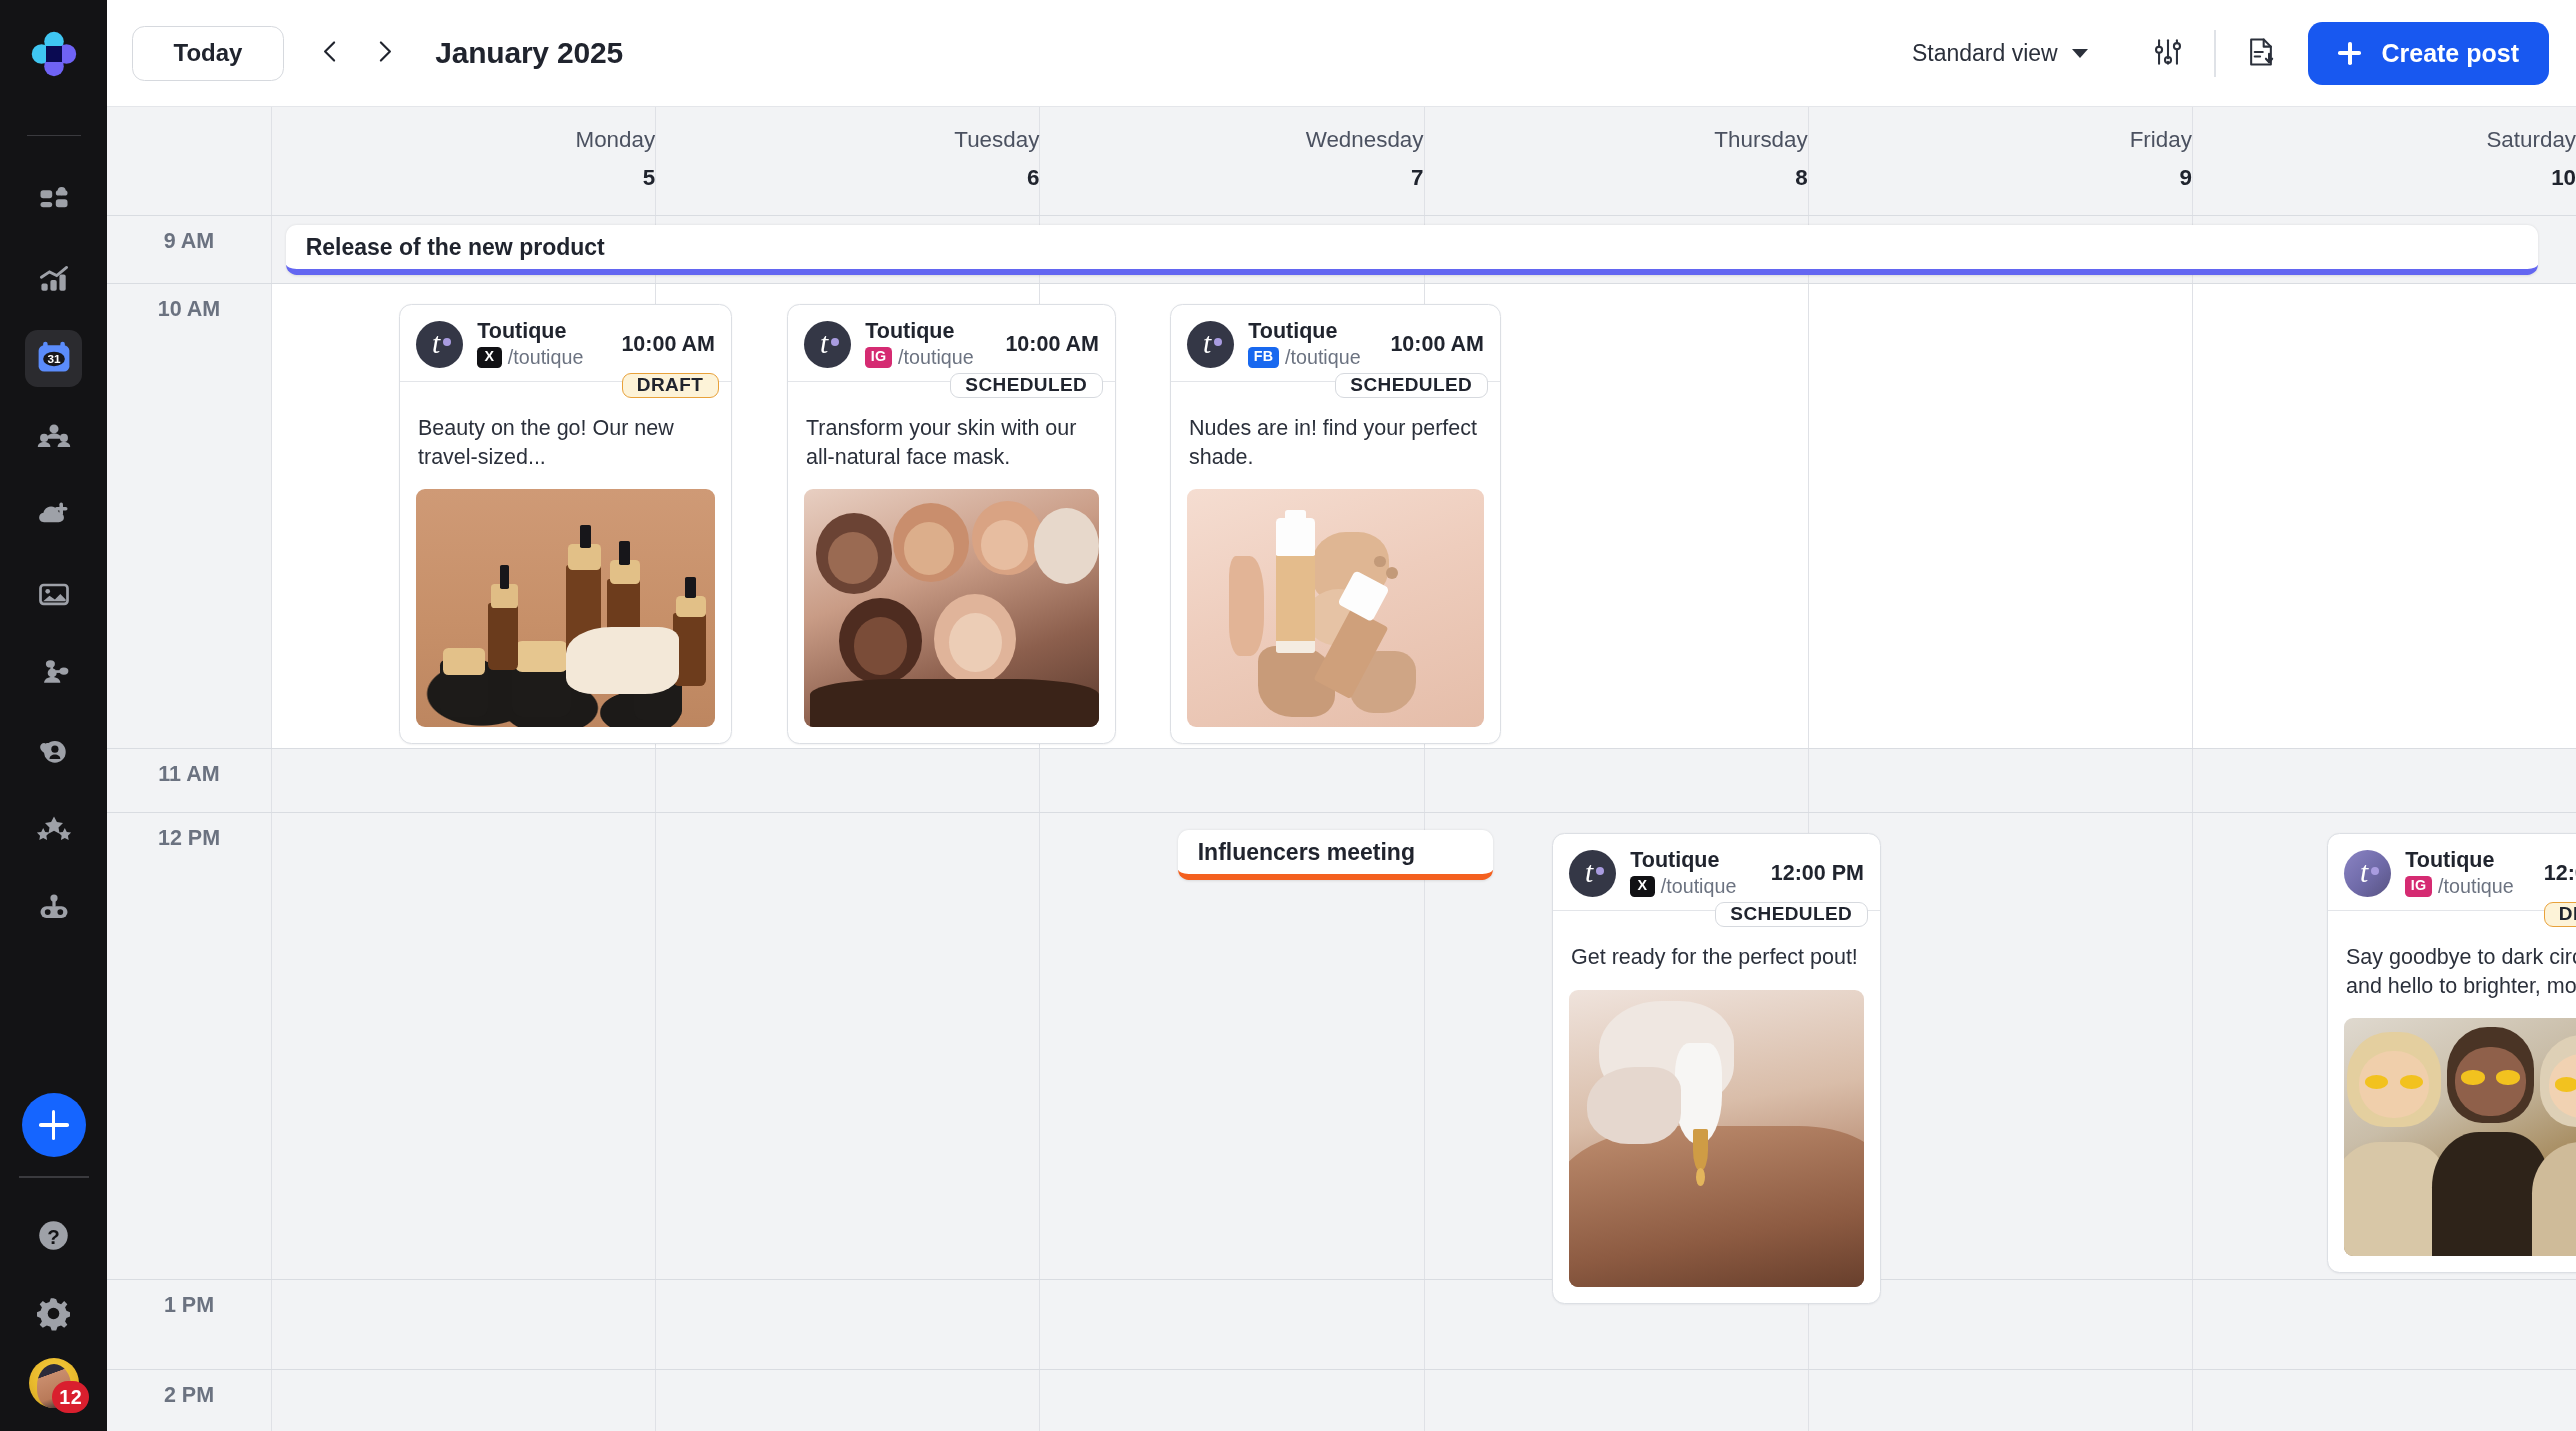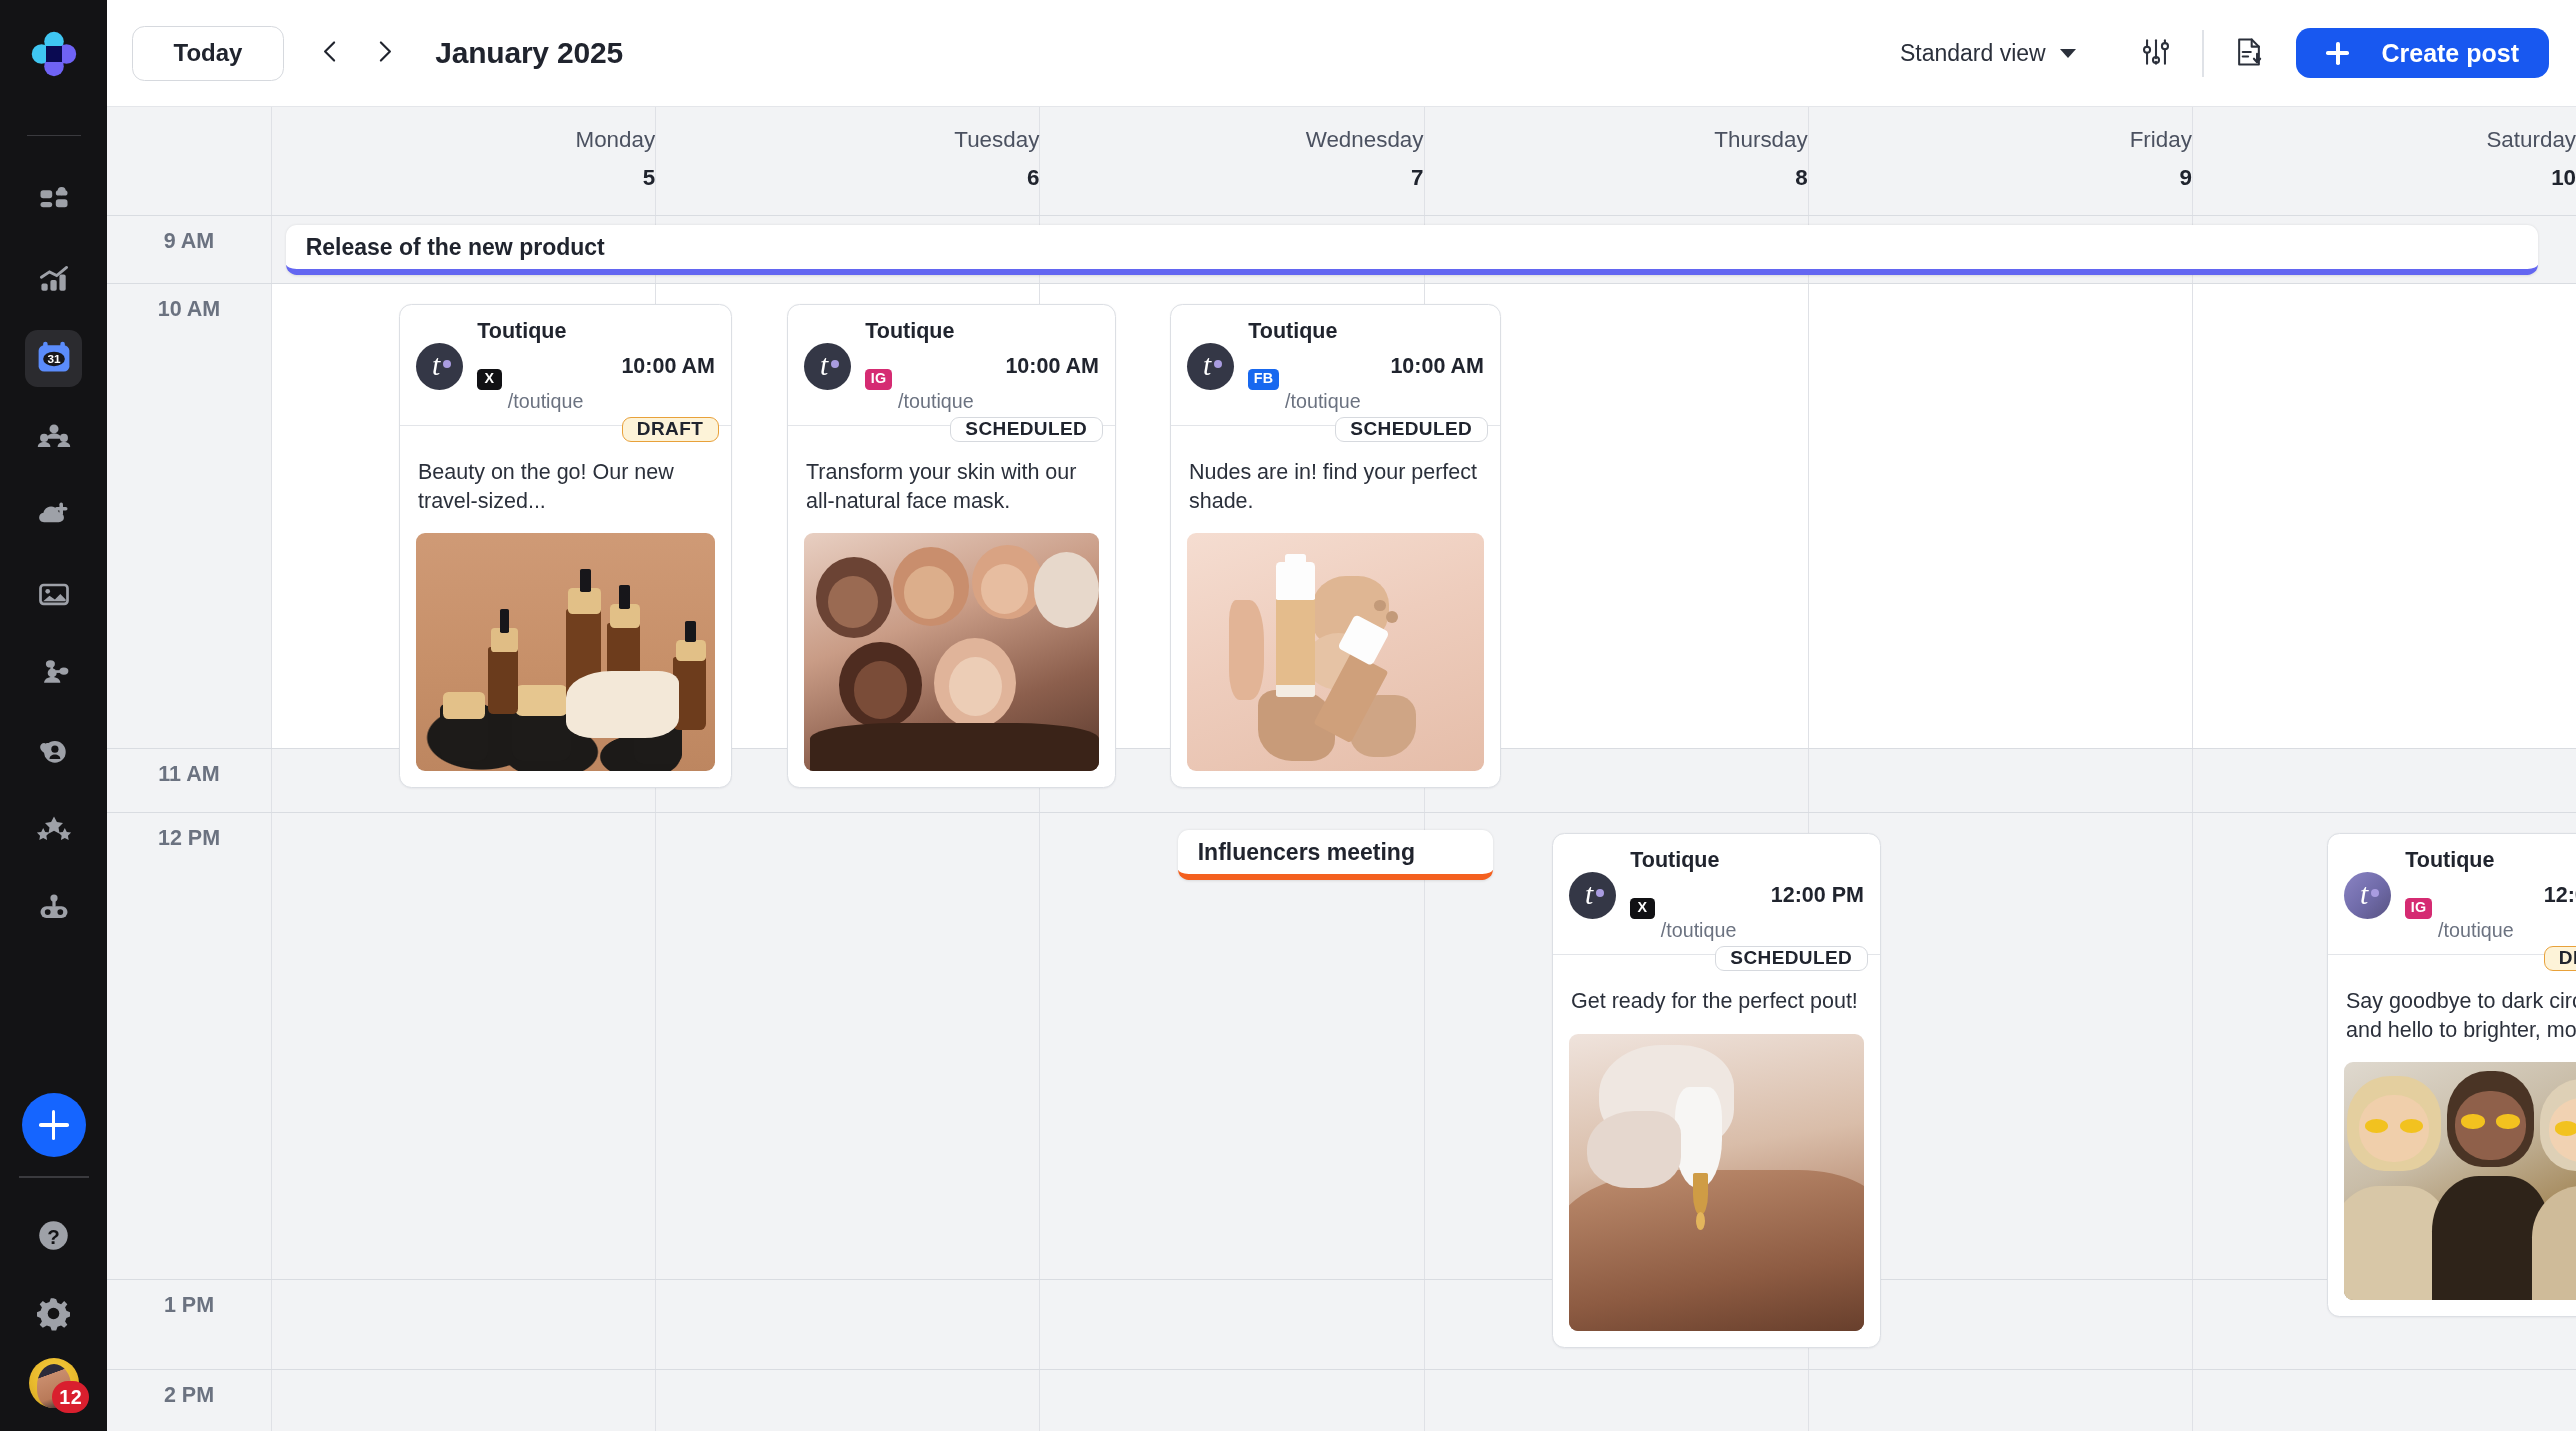--- a/index.html
+++ b/index.html
@@ -111,24 +111,24 @@
   .seg-item.active::after {
     content: ""; position: absolute; left: 0; right: 0; bottom: 0;
     height: 6.3px; background: #1565ff;
   }
   .icon-btn {
     width: 55px; height: 55px; display:flex; align-items:center; justify-content:center;
     cursor: pointer; border-radius: 9px;
   }
   .tb-sep { width: 1.8px; height: 47px; background: #dfe2e7; margin: 0 18px; }
   .create-btn {
-    height: 50px; padding: 0 30px; margin-left: 19.7px;
+    height: 63px; padding: 0 30px; margin-left: 19.7px;
     background: #1858f0; border-radius: 14.3px; border: none;
     color: #fff; font-size: 25px; font-weight: bold;
-    display: flex; align-items: center; gap: 32px; cursor: pointer;
+    display: flex; align-items: center; gap: 20px; cursor: pointer;
     font-family: "Liberation Sans", sans-serif;
   }
   .plus-small { position: relative; width: 23px; height: 23px; }
   .plus-small i { position: absolute; background: #fff; border-radius: 1.8px; }
   .plus-small i:first-child { left:0; top:9.8px; width:23px; height:3.6px; }
   .plus-small i:last-child { left:9.8px; top:0; width:3.6px; height:23px; }
 
   
   #dayhead {
     display: flex; height: 109px; flex: 0 0 109px;
@@ -198,21 +198,21 @@
   .pc-name { font-size: 21.5px; font-weight: bold; color: #20242e; line-height: 1.15; }
   .pc-handle-row { display: flex; align-items: center; gap: 6.3px; }
   .net-badge {
     font-size: 14.3px; font-weight: bold; color: #fff; border-radius: 4.5px;
     padding: 1.8px 5.4px; line-height: 1.25; letter-spacing: 0.3px;
     font-family: "Liberation Sans", sans-serif;
   }
   .net-x  { background: #111114; padding: 1.8px 7.2px; }
   .net-ig { background: #d52b72; }
   .net-fb { background: #1868ef; }
-  .pc-handle { font-size: 19.7px; color: #6b7280; margin-top: 44px; }
+  .pc-handle { font-size: 19.7px; color: #6b7280; }
   .pc-time { font-size: 21.5px; font-weight: bold; color: #20242e; white-space: nowrap; }
   .pc-statusline { position: relative; height: 0.9px; background: #e3e5e9; margin: 0; }
   .status-badge {
     position: absolute; right: 12.5px; top: -19.7px;
     height: 25px; padding: 0 14.3px; border-radius: 9px;
     display: flex; align-items: center; justify-content: center;
     font-size: 19px; font-weight: bold; letter-spacing: 0.4px;
     background: #fff; border: 1.3px solid #d6d9de; color: #20242e; margin-top: 11px;
   }
   .status-badge.draft { background: #fdf3d8; border-color: #e8a13a; }

